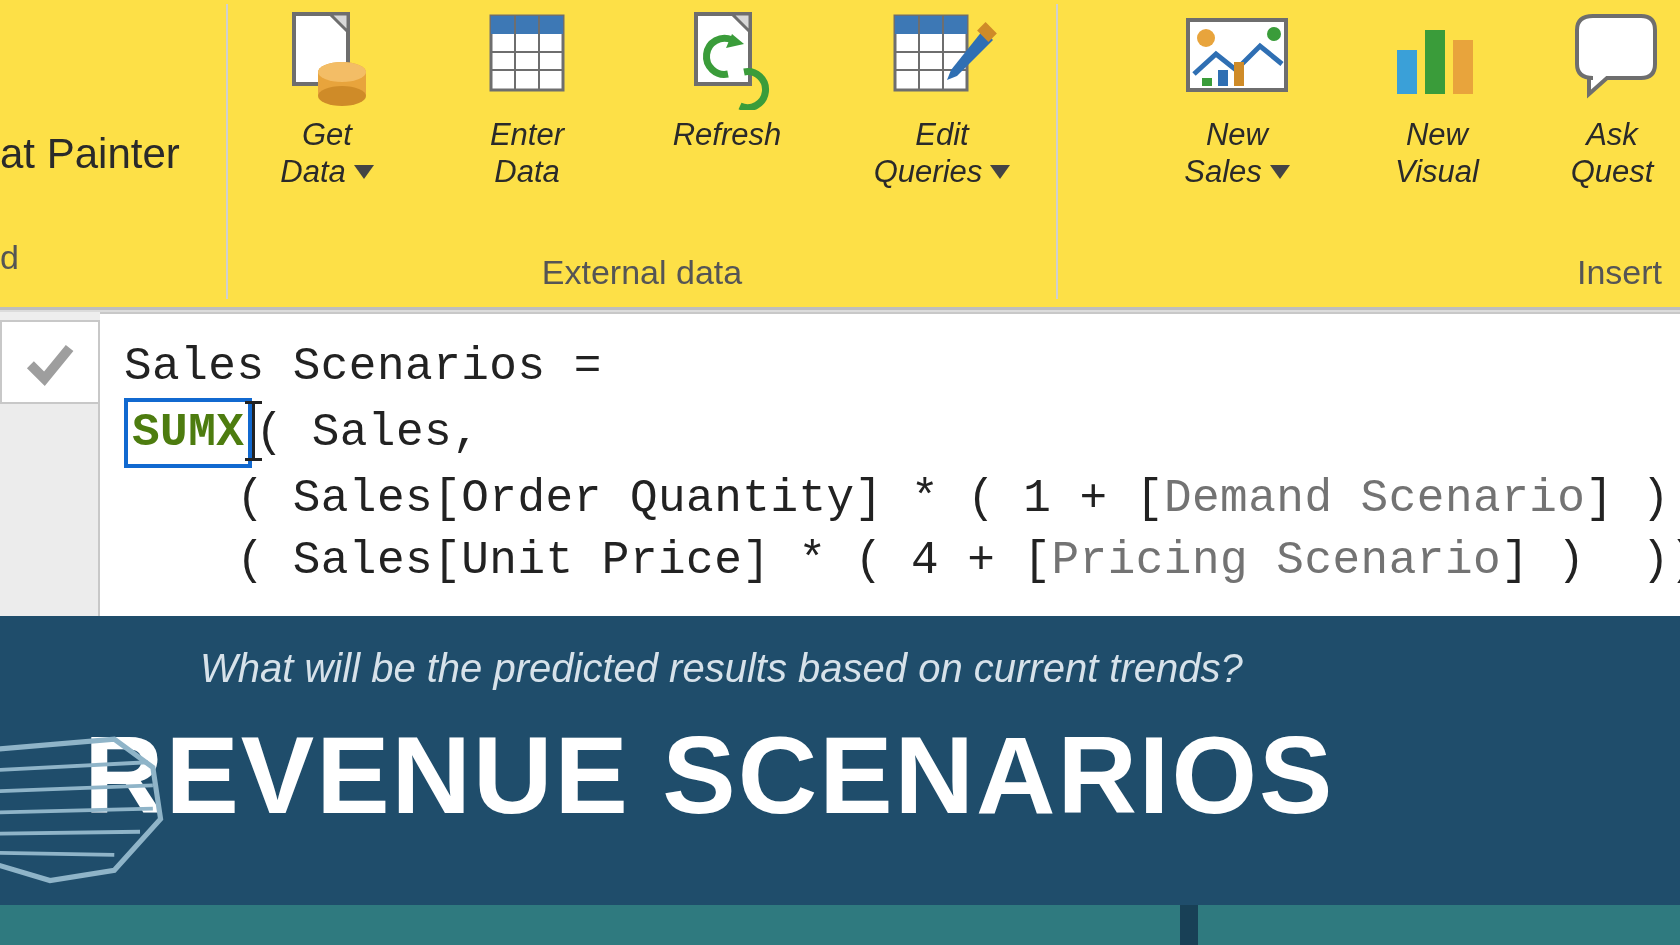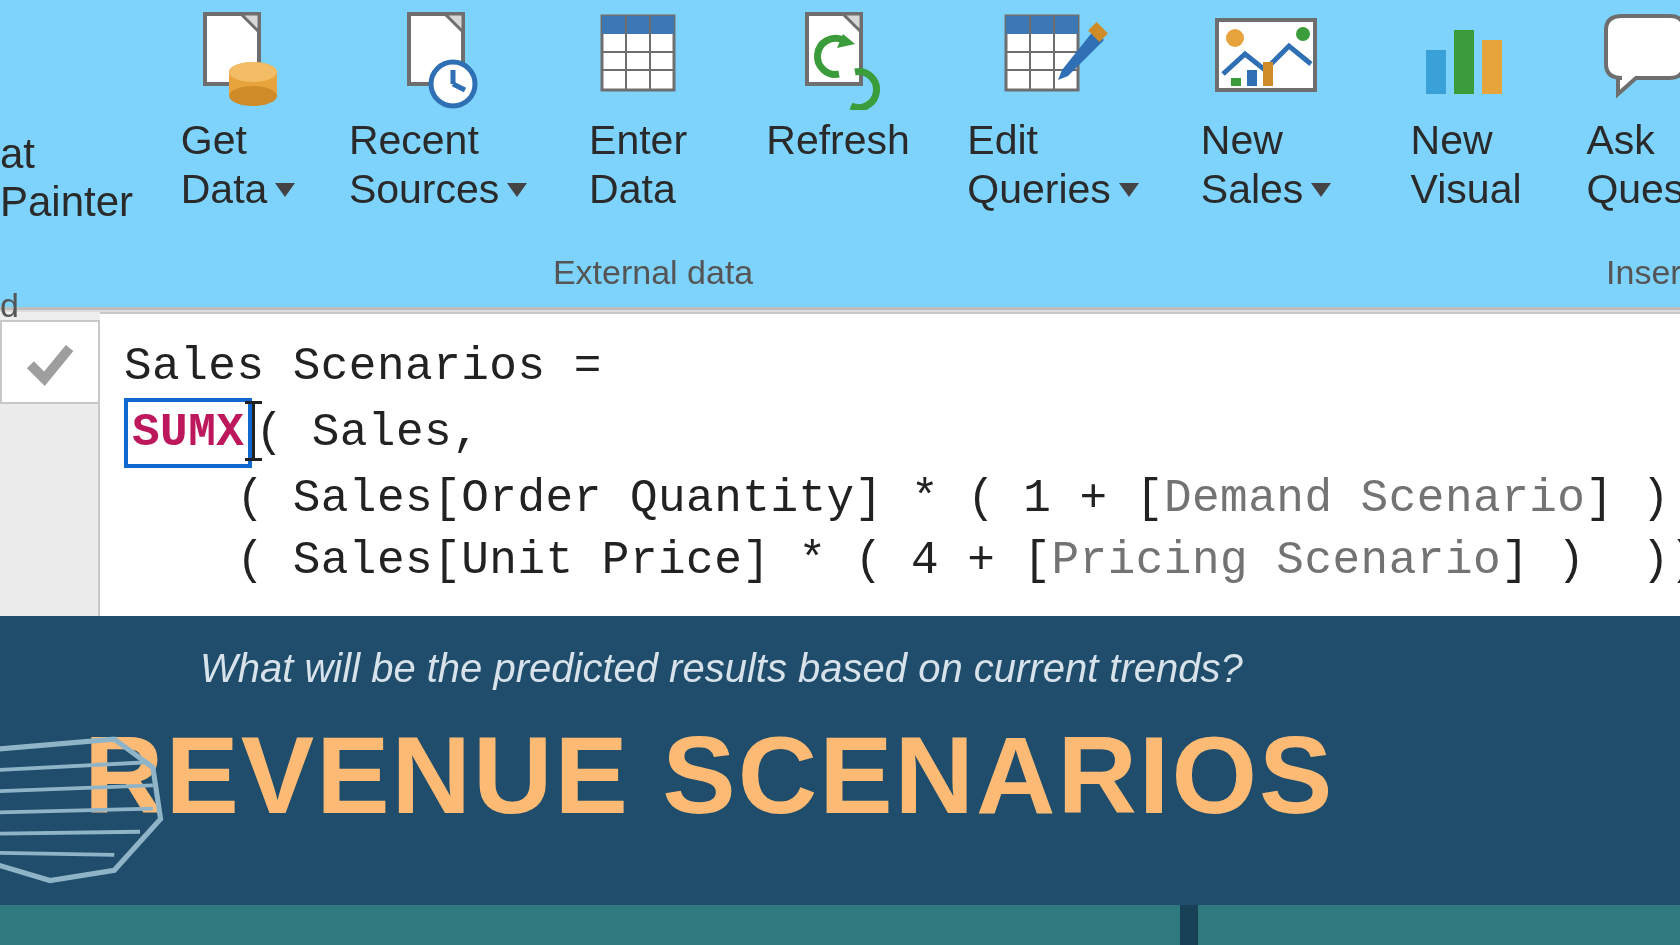--- a/index.html
+++ b/index.html
@@ -2,21 +2,21 @@
 <html><head>
 <meta charset="utf-8">
 <style>
   * { box-sizing: border-box; margin: 0; padding: 0; }
   html, body { width: 1680px; height: 945px; font-family: "Segoe UI", Arial, sans-serif; background: #f3f3f3; overflow: hidden; }
 
   
   .ribbon {
     display: flex;
     align-items: stretch;
-    background: #7dd3fc;
+    background: #fde047;
     height: 310px;
     border-bottom: 3px solid #bdbdbd;
     position: relative;
   }
   .ribbon-group {
     display: flex;
     flex-direction: column;
     align-items: center;
     padding: 0 8px 4px 8px;
   }
@@ -51,26 +51,27 @@
   }
   .rbtn.wide { width: 200px; }
   .rbtn .ico {
     height: 110px;
     display: flex;
     align-items: flex-end;
     justify-content: center;
     margin-bottom: 6px;
   }
   .rbtn .lbl {
-    font-size: 41px;
+    font-size: 31px;
     color: #2a2a2a;
     line-height: 1.2;
     display: flex;
     flex-direction: column;
-    align-items: flex-start;
+    align-items: center;
+    font-style: italic;
   }
   .rbtn .line2 { display: flex; align-items: center; gap: 8px; }
   .dd-tri {
     width: 0; height: 0;
     border-left: 10px solid transparent;
     border-right: 10px solid transparent;
     border-top: 14px solid #444;
     display: inline-block;
   }
 
@@ -123,21 +124,21 @@
     padding: 22px 24px 24px 24px;
     font-family: Consolas, "Courier New", monospace;
     font-size: 46px;
     line-height: 1.35;
     color: #222;
     border-top: 2px solid #c8c8c8;
     min-height: 300px;
     letter-spacing: 0.5px;
   }
   .formula-box .row { white-space: pre; }
-  .fn { color: #be185d; font-weight: 600; }
+  .fn { color: #4d7c0f; font-weight: 600; }
   .fn-box { border: 4px solid #1169d0; padding: 0 4px; display: inline-block; }
   .meas { color: #737373; }
   .caret {
     display:inline-block; width:3px; height:54px; background:#222;
     vertical-align: middle; position: relative; top:-2px;
   }
   .caret::before, .caret::after{
     content:""; position:absolute; left:-7px; width:17px; height:3px; background:#222;
   }
   .caret::before{top:-3px;} .caret::after{bottom:-3px;}
@@ -149,21 +150,21 @@
     height: 335px;
     overflow: hidden;
   }
   .report .sub {
     color: #d7e2ea;
     font-size: 40px;
     padding: 30px 0 0 200px;
     font-style: italic;
   }
   .report .title {
-    color: #fdba74;
+    color: #ffffff;
     font-size: 110px;
     font-weight: 900;
     letter-spacing: 2px;
     padding: 20px 0 0 84px;
     font-family: Arial, sans-serif;
   }
   .us-map {
     position: absolute;
     left: -80px;
     top: 100px;
@@ -207,38 +208,20 @@
         </div>
         <div class="lbl">
           <span>Get</span>
           <span class="line2">
               <span>Data</span>
               <span class="dd-tri"></span>
             </span>
         </div>
       </div>
 
-      <div class="rbtn">
-        <div class="ico">
-          <svg width="90" height="100" viewBox="0 0 90 100">
-            <rect x="16" y="4" width="54" height="70" fill="#fff" stroke="#6e6e6e" stroke-width="4"></rect>
-            <polygon points="52,4 70,4 70,22" fill="#d8d8d8" stroke="#6e6e6e" stroke-width="3"></polygon>
-            <circle cx="60" cy="74" r="22" fill="#fff" stroke="#2f6fb3" stroke-width="5"></circle>
-            <line x1="60" y1="74" x2="60" y2="60" stroke="#2f6fb3" stroke-width="5"></line>
-            <line x1="60" y1="74" x2="72" y2="80" stroke="#2f6fb3" stroke-width="5"></line>
-          </svg>
-        </div>
-        <div class="lbl">
-          <span>Recent</span>
-          <span class="line2">
-              <span>Sources</span>
-              <span class="dd-tri"></span>
-            </span>
-        </div>
-      </div>
 
       <div class="rbtn">
         <div class="ico">
           <svg width="84" height="100" viewBox="0 0 84 100">
             <rect x="6" y="6" width="72" height="74" fill="#fff" stroke="#6e6e6e" stroke-width="3"></rect>
             <rect x="6" y="6" width="72" height="18" fill="#3d78b5"></rect>
             <line x1="6" y1="42" x2="78" y2="42" stroke="#6e6e6e" stroke-width="2"></line>
             <line x1="6" y1="60" x2="78" y2="60" stroke="#6e6e6e" stroke-width="2"></line>
             <line x1="30" y1="6" x2="30" y2="80" stroke="#6e6e6e" stroke-width="2"></line>
             <line x1="54" y1="6" x2="54" y2="80" stroke="#6e6e6e" stroke-width="2"></line>

